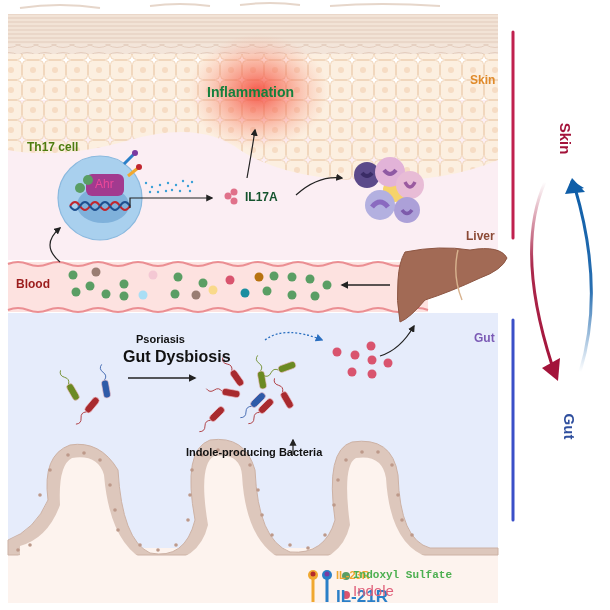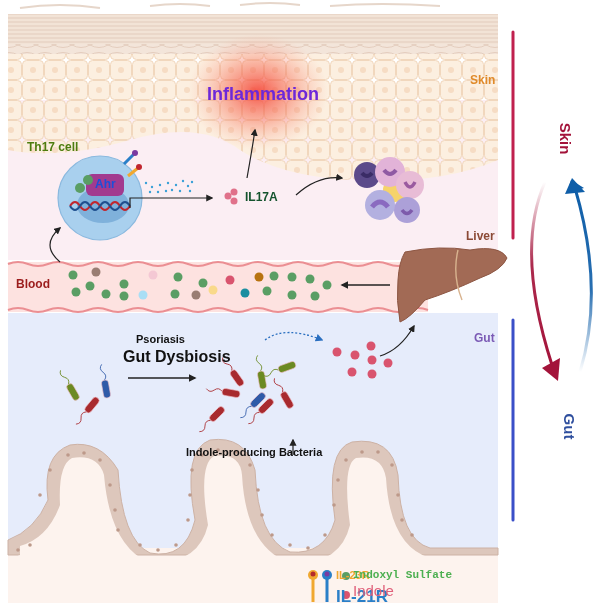--- a/index.html
+++ b/index.html
@@ -276,24 +276,24 @@
     <circle cx="313" cy="575" r="5" fill="#f0a830"></circle>
     <circle cx="313" cy="574" r="2.5" fill="#b42a2a"></circle>
     <line x1="327" y1="575" x2="327" y2="602" stroke="#2a7fc8" stroke-width="3"></line>
     <circle cx="327" cy="575" r="5" fill="#2a7fc8"></circle>
     <circle cx="327" cy="574" r="2.5" fill="#7a3aa0"></circle>
   </g>
   <circle cx="346" cy="576" r="4" fill="#5a9e64"></circle>
   <circle cx="346" cy="595" r="4" fill="#d9546e"></circle>
 </svg>
 
-<div class="lbl" style="left:207px; top:84px; font-size:18px; color:#6d28d9;">Inflammation</div>
+<div class="lbl" style="left:207px; top:84px; font-size:14px; color:#15803d;">Inflammation</div>
 <div class="lbl" style="left:470px; top:73px; font-size:12px; color:#e08a2a;">Skin</div>
 <div class="lbl" style="left:27px; top:140px; font-size:12px; color:#4d7c0f;">Th17 cell</div>
-<div class="lbl" style="left:95px; top:177px; font-size:12px; color:#1d4ed8; font-weight:bold;">Ahr</div>
+<div class="lbl" style="left:95px; top:177px; font-size:12px; color:#ec4899; font-weight:normal;">Ahr</div>
 <div class="lbl" style="left:245px; top:190px; font-size:12px; color:#14532d;">IL17A</div>
 <div class="lbl" style="left:466px; top:229px; font-size:12px; color:#8b4a35;text-align:center;">Liver</div>
 <div class="lbl" style="left:16px; top:277px; font-size:12px; color:#9b1c1c;">Blood</div>
 <div class="lbl" style="left:474px; top:331px; font-size:12px; color:#7b5ab5;">Gut</div>
 <div class="lbl" style="left:136px; top:333px; font-size:11px; color:#111;">Psoriasis</div>
 <div class="lbl" style="left:123px; top:348px; font-size:16px; color:#111;">Gut Dysbiosis</div>
 <div class="lbl" style="left:155px; top:446px; font-size:11px; color:#111;padding-left:31px;">Indole-producing Bacteria</div>
 
 <div class="vlbl" style="left:550px; top:130px; font-size:15px; color:#a3133a;">Skin</div>
 <div class="vlbl" style="left:557px; top:418px; font-size:15px; color:#2f4f9e;">Gut</div>

